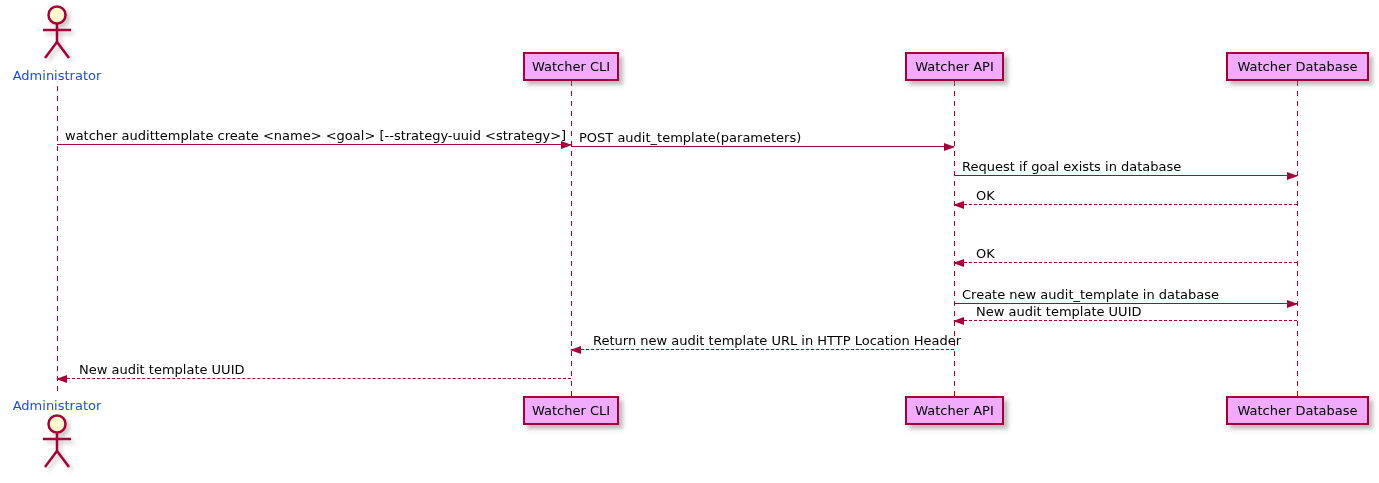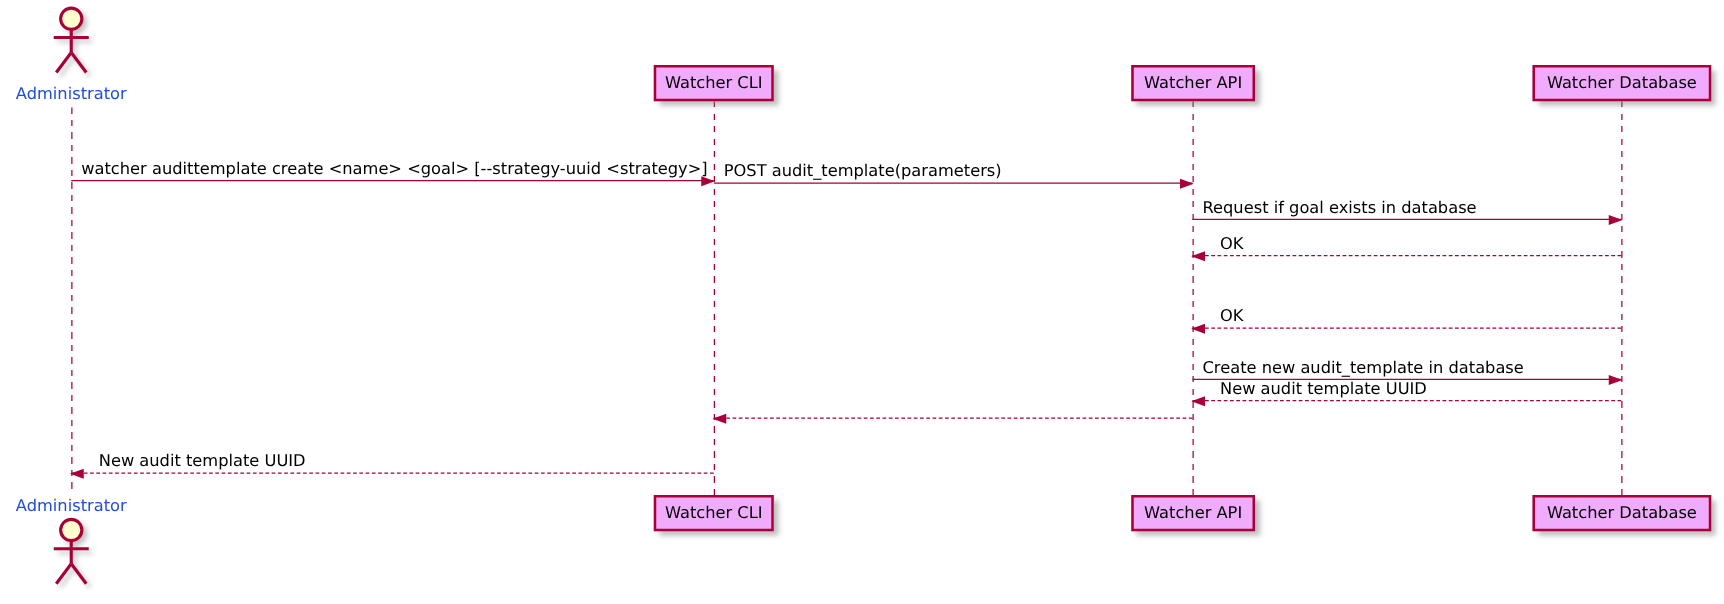--- a/index.html
+++ b/index.html
@@ -112,20 +112,21 @@
   </div>
 
   <div class="msg rtl dashed" style="left:954px; top:304px; width:343px;">
     <div class="msg-label">New audit template UUID</div>
     <div class="msg-line">
         <span class="head"></span>
       </div>
   </div>
 
   <div class="msg rtl dashed" style="left:571px; top:333px; width:383px;">
+    <div class="msg-label">Return new audit template URL in HTTP Location Header</div>
     <div class="msg-line">
         <span class="head"></span>
       </div>
   </div>
 
   <div class="msg rtl dashed" style="left:57px; top:362px; width:514px;">
     <div class="msg-label">New audit template UUID</div>
     <div class="msg-line">
         <span class="head"></span>
       </div>

